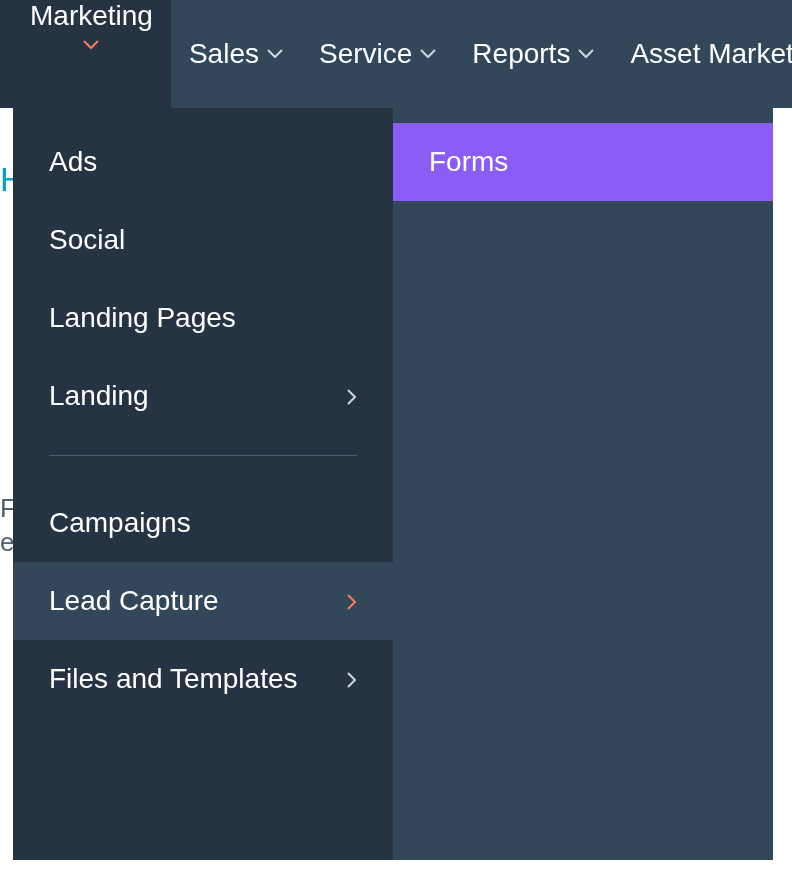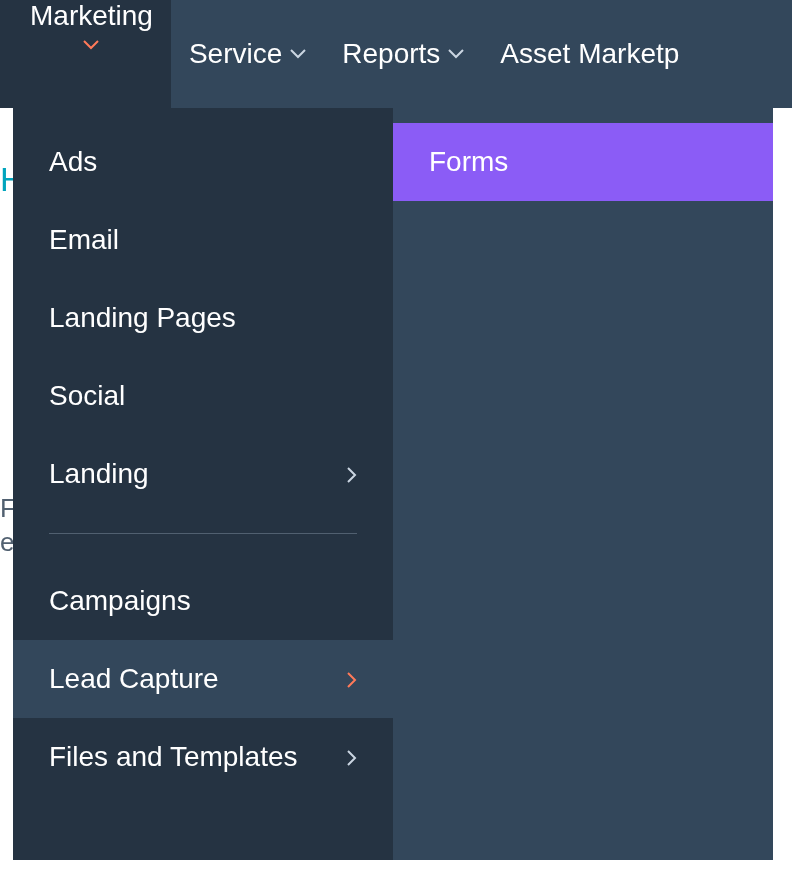--- a/index.html
+++ b/index.html
@@ -118,20 +118,28 @@
 <div class="topnav">
   <div class="topnav-item active" style="padding-left:30px;">
     <span>Marketing</span>
     <span class="chev">
       <svg width="16" height="10" viewBox="0 0 16 10">
           <path d="M1 1 L8 8 L15 1" fill="none" stroke="#ff7a59" stroke-width="2"></path>
         </svg>
     </span>
   </div>
   <div class="topnav-item">
+    <span>Sales</span>
+    <span class="chev">
+      <svg width="16" height="10" viewBox="0 0 16 10">
+          <path d="M1 1 L8 8 L15 1" fill="none" stroke="#cbd6e2" stroke-width="2"></path>
+        </svg>
+    </span>
+  </div>
+  <div class="topnav-item">
     <span>Service</span>
     <span class="chev">
       <svg width="16" height="10" viewBox="0 0 16 10">
           <path d="M1 1 L8 8 L15 1" fill="none" stroke="#cbd6e2" stroke-width="2"></path>
         </svg>
     </span>
   </div>
   <div class="topnav-item">
     <span>Reports</span>
     <span class="chev">
@@ -144,27 +152,24 @@
     <span>Asset Marketp</span>
   </div>
 </div>
 
 <div class="dropdown-wrap">
   <div class="menu-col">
     <div class="menu-item">
       <span>Ads</span>
     </div>
     <div class="menu-item">
-      <span>Email</span>
+      <span>Social</span>
     </div>
     <div class="menu-item">
       <span>Landing Pages</span>
-    </div>
-    <div class="menu-item">
-      <span>Social</span>
     </div>
     <div class="menu-item">
       <span>Landing</span>
       <span class="chev-right">
         <svg width="10" height="16" viewBox="0 0 10 16">
             <path d="M1 1 L8 8 L1 15" fill="none" stroke="#cbd6e2" stroke-width="2"></path>
           </svg>
       </span>
     </div>
 

